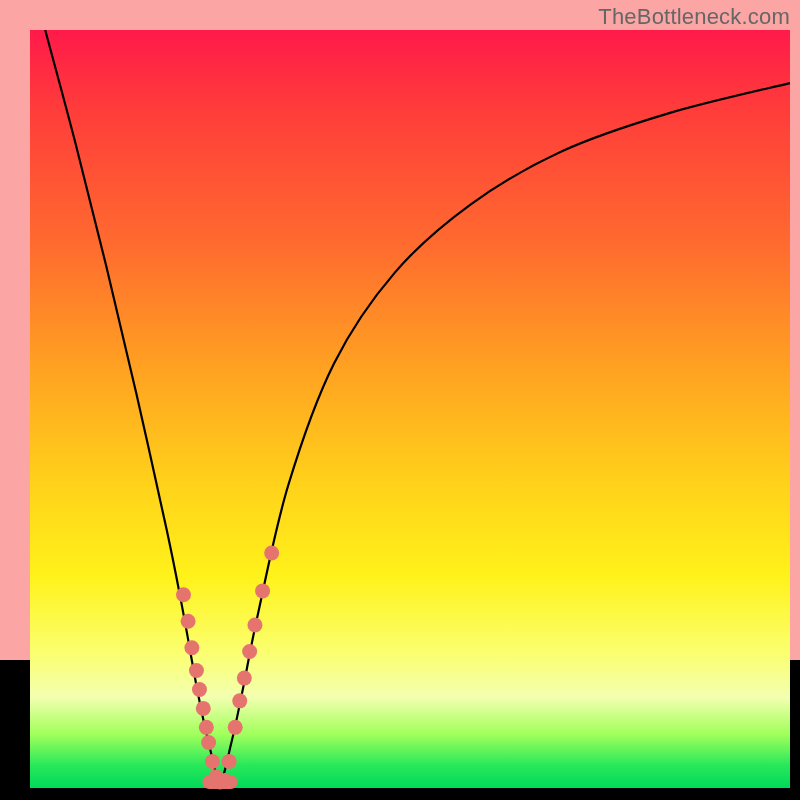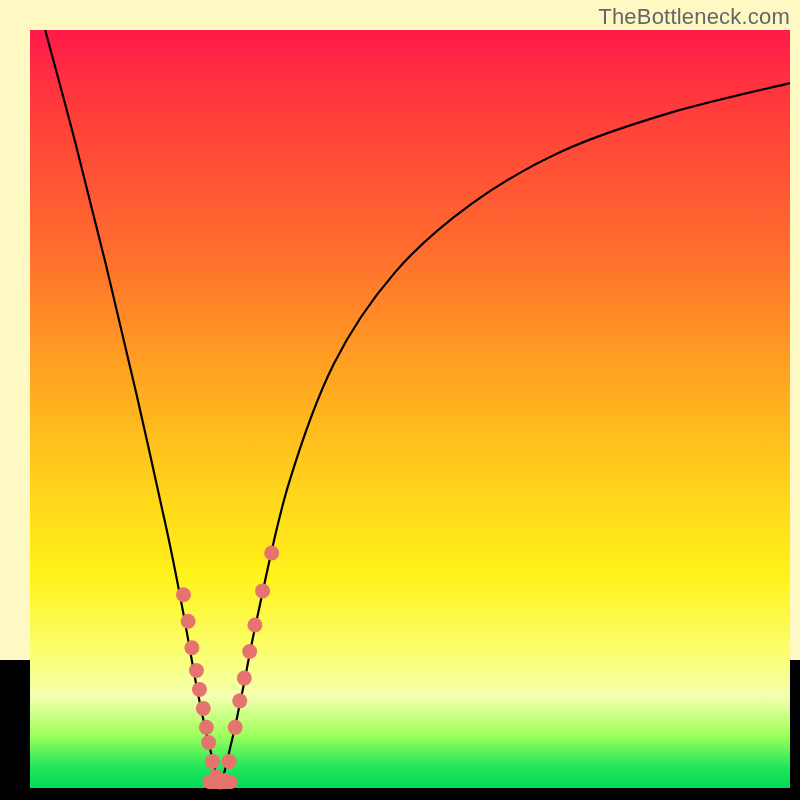--- a/index.html
+++ b/index.html
@@ -8,21 +8,21 @@
     width: 800px;
     height: 800px;
     overflow: hidden;
     background: #000;
     font-family: Arial, Helvetica, sans-serif;
   }
   .frame {
     position: relative;
     width: 800px;
     height: 660px;
-    background: #fef9c3;
+    background: #fca5a5;
   }
   .plot-area {
     position: absolute;
     left: 30px;
     top: 30px;
     width: 760px;
     height: 758px;
     
     background: linear-gradient(
       to bottom,

